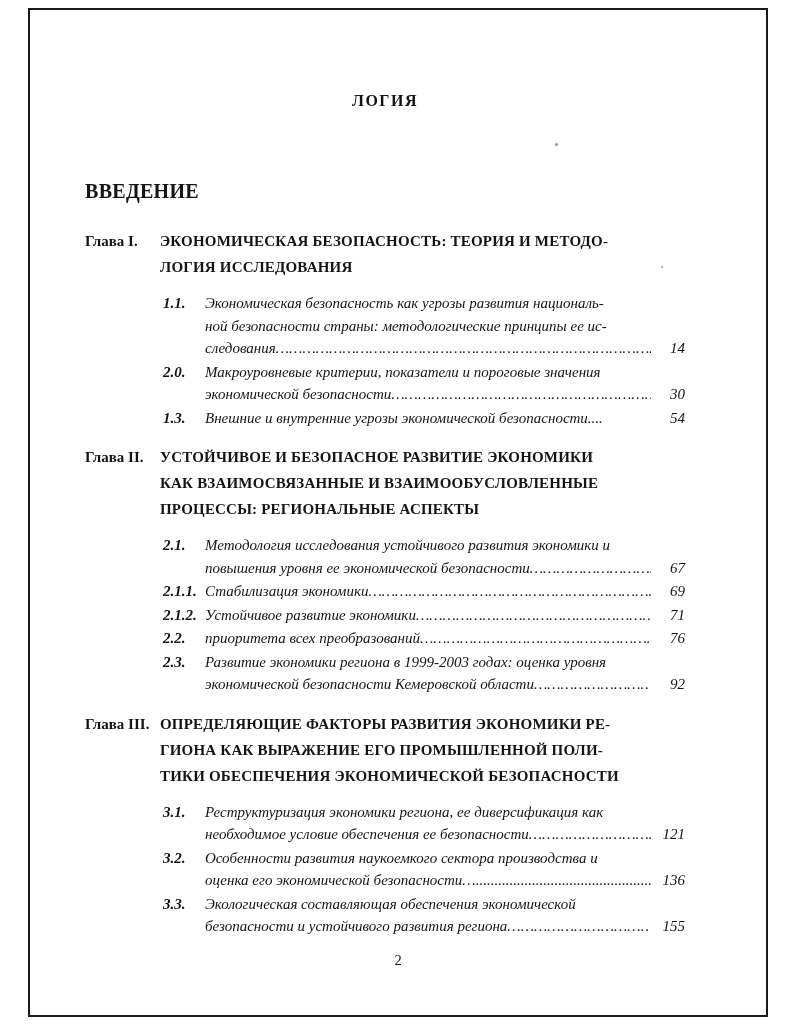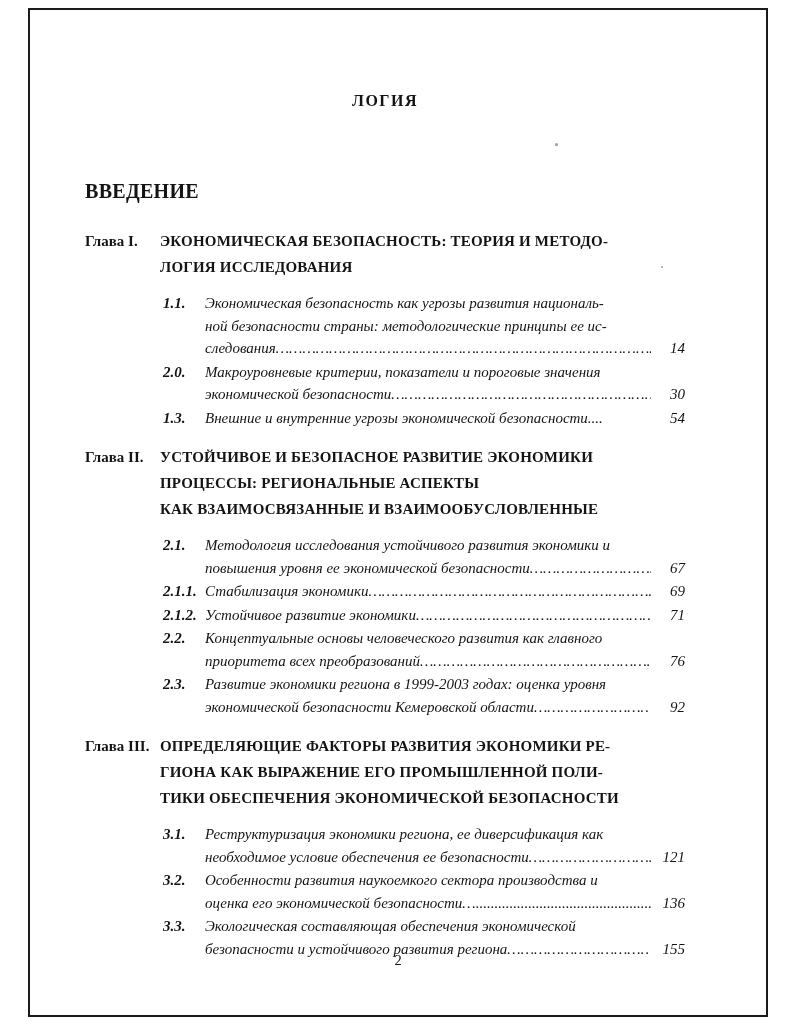--- a/index.html
+++ b/index.html
@@ -160,22 +160,22 @@
     <span class="e-page">54</span>
   </div>
 </div>
   </section>
 
   <section class="chapter">
     <div class="chapter-head">
       <span class="ch-label">Глава II.</span>
       <span class="ch-title">
             <div class="line">УСТОЙЧИВОЕ И БЕЗОПАСНОЕ РАЗВИТИЕ ЭКОНОМИКИ</div>
+            <div class="line">КАК ВЗАИМОСВЯЗАННЫЕ И ВЗАИМООБУСЛОВЛЕННЫЕ</div>
             <div class="line">ПРОЦЕССЫ: РЕГИОНАЛЬНЫЕ АСПЕКТЫ</div>
-            <div class="line">КАК ВЗАИМОСВЯЗАННЫЕ И ВЗАИМООБУСЛОВЛЕННЫЕ</div>
           </span>
     </div>
     <div class="entries">
   <div class="entry">
     <span class="e-num">2.1.</span>
     <span class="e-text">
               <div class="line">Методология исследования устойчивого развития экономики и</div>
               <div class="line">повышения уровня ее экономической безопасности………………………………………</div>
             </span>
     <span class="e-page">67</span>
@@ -193,21 +193,20 @@
     <span class="e-num">2.1.2.</span>
     <span class="e-text">
               <div class="line">Устойчивое развитие экономики……………………………………………………………………</div>
             </span>
     <span class="e-page">71</span>
   </div>
 
   <div class="entry">
     <span class="e-num">2.2.</span>
     <span class="e-text">
-              <div class="line">Концептуальные основы человеческого развития как главного</div>
               <div class="line">приоритета всех преобразований……………………………………………………………………..</div>
             </span>
     <span class="e-page">76</span>
   </div>
 
   <div class="entry">
     <span class="e-num">2.3.</span>
     <span class="e-text">
               <div class="line">Развитие экономики региона в 1999-2003 годах: оценка уровня</div>
               <div class="line">экономической безопасности Кемеровской области……………………………………</div>

